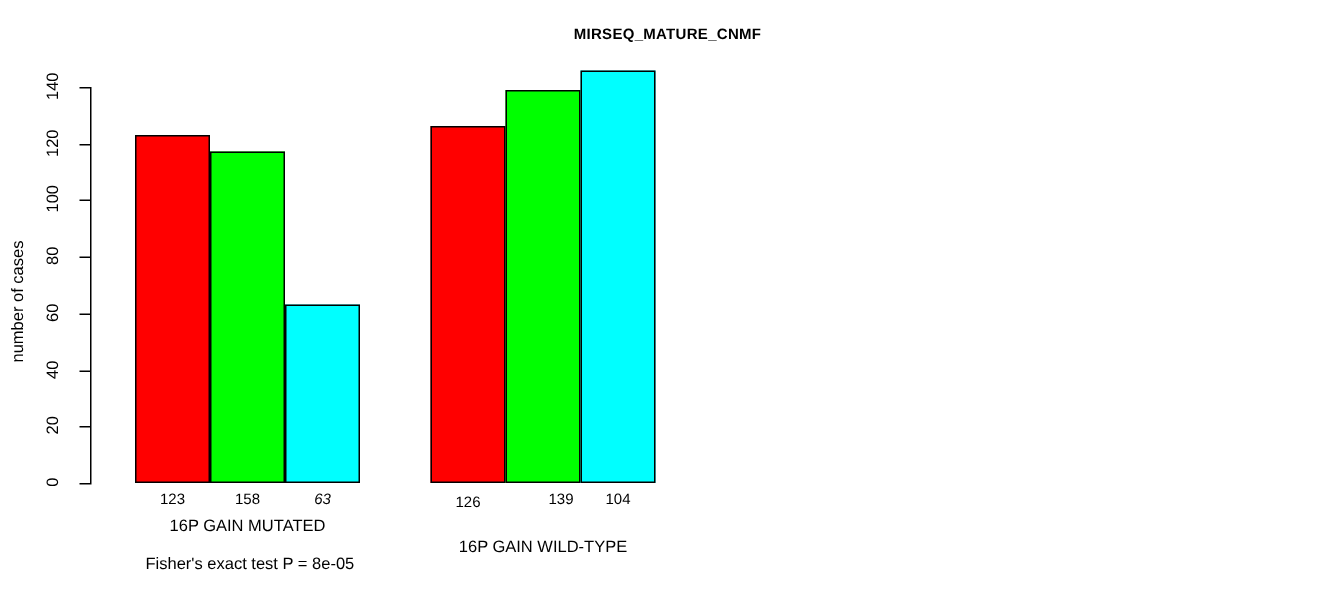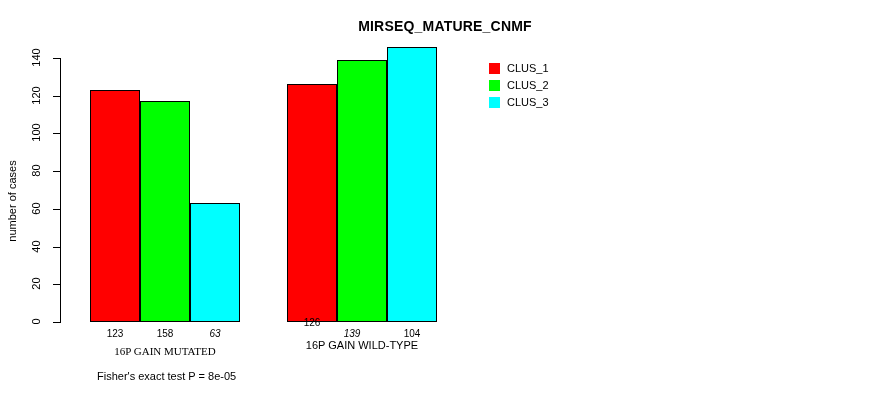--- a/index.html
+++ b/index.html
@@ -15,21 +15,21 @@
     font-family: "Liberation Sans", sans-serif;
     color: #000000;
     overflow: hidden;
   }
   .chart-title {
     position: absolute;
     left: 0;
     top: 18px;
     width: 890px;
     text-align: center;
-    font-size: 14px;
+    font-size: 10px;
     font-weight: bold;
     letter-spacing: 0.2px;
   }
   
   
   #plot {
     position: absolute;
     left: 0;
     top: 0;
     width: 890px;
@@ -179,46 +179,32 @@
     <div class="y-axis-title">number of cases</div>
 
     <div id="bars">
         <div class="bar" style="left: 90px; top: 90.0571px; width: 50px; height: 231.943px; background: rgb(255, 0, 0);"></div>
         <div class="bar-value" style="left: 90px; top: 329px; width: 50px;">123</div>
         <div class="bar" style="left: 140px; top: 101.371px; width: 50px; height: 220.629px; background: rgb(0, 255, 0);"></div>
         <div class="bar-value" style="left: 140px; top: 329px; width: 50px;">158</div>
         <div class="bar" style="left: 190px; top: 203.2px; width: 50px; height: 118.8px; background: rgb(0, 255, 255);"></div>
         <div class="bar-value" style="left: 190px; top: 329px; width: 50px; font-style: italic;">63</div>
         <div class="bar" style="left: 287px; top: 84.4px; width: 50px; height: 237.6px; background: rgb(255, 0, 0);"></div>
-        <div class="bar-value" style="left: 287px; top: 318px; width: 50px;">126</div>
+        <div class="bar-value" style="left: 287px; top: 331px; width: 50px;">126</div>
         <div class="bar" style="left: 337px; top: 59.8857px; width: 50px; height: 262.114px; background: rgb(0, 255, 0);"></div>
-        <div class="bar-value" style="left: 327px; top: 329px; width: 50px; font-style: italic;">139</div>
+        <div class="bar-value" style="left: 349px; top: 329px; width: 50px;">139</div>
         <div class="bar" style="left: 387px; top: 46.6857px; width: 50px; height: 275.314px; background: rgb(0, 255, 255);"></div>
         <div class="bar-value" style="left: 387px; top: 329px; width: 50px;">104</div>
       </div>
 
     <div id="group-labels">
-        <div class="group-label" style="left: 60px; top: 346px; width: 210px; font-family: Liberation Serif, serif;">16P GAIN MUTATED</div>
-        <div class="group-label" style="left: 257px; top: 340px; width: 210px;">16P GAIN WILD-TYPE</div>
+        <div class="group-label" style="left: 60px; top: 346px; width: 210px;">16P GAIN MUTATED</div>
+        <div class="group-label" style="left: 257px; top: 360px; width: 210px;">16P GAIN WILD-TYPE</div>
       </div>
 
   </div>
 
-  <div id="legend">
-      <div class="legend-row">
-        <div class="legend-swatch" style="background: rgb(255, 0, 0);"></div>
-        <div class="legend-label">CLUS_1</div>
-      </div>
-      <div class="legend-row">
-        <div class="legend-swatch" style="background: rgb(0, 255, 0);"></div>
-        <div class="legend-label">CLUS_2</div>
-      </div>
-      <div class="legend-row">
-        <div class="legend-swatch" style="background: rgb(0, 255, 255);"></div>
-        <div class="legend-label">CLUS_3</div>
-      </div>
-    </div>
 
   <div class="footer-note">
     <span class="footer-shift">Fisher's exact test P = 8e-05</span>
   </div>
 
 </div>
 
 </body></html>

